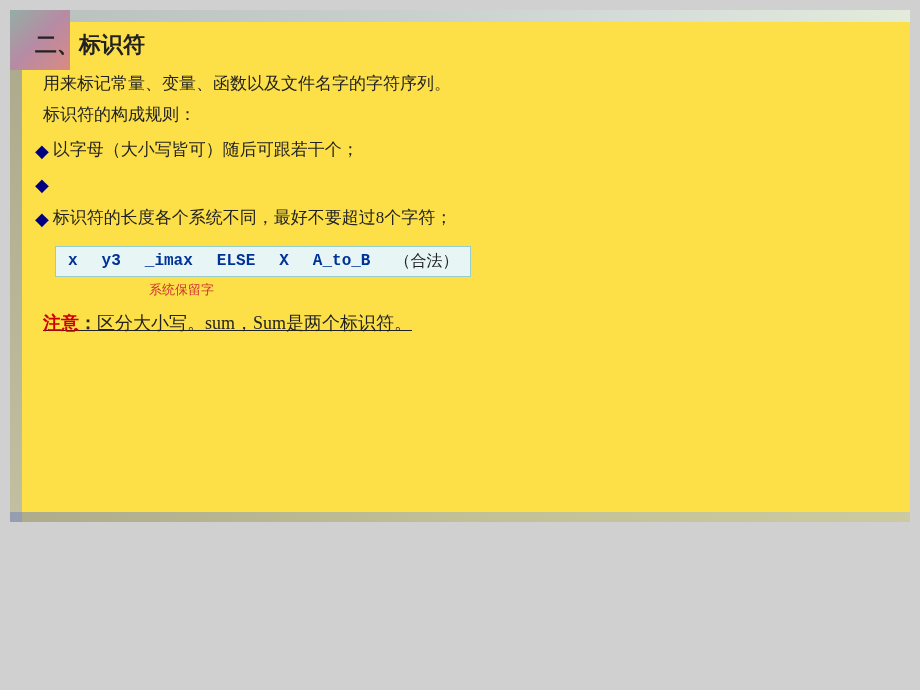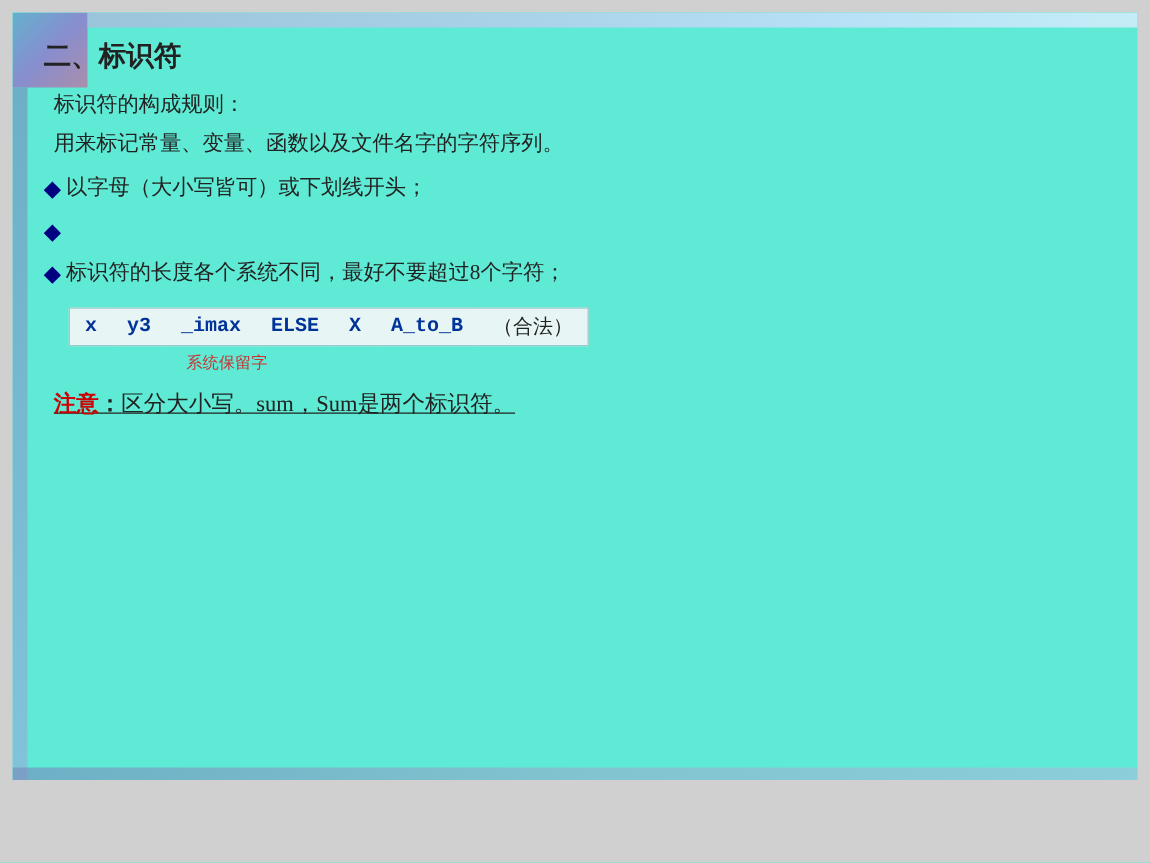--- a/index.html
+++ b/index.html
@@ -7,23 +7,23 @@
     body {
       width: 920px;
       height: 690px;
       overflow: hidden;
       background: #d0d0d0;
       font-family: "SimSun", "STSong", serif;
     }
 
     .slide {
       width: 900px;
-      height: 614px;
+      height: 512px;
       margin: 10px auto;
-      background: #5eead4;
+      background: #fde047;
       position: relative;
       overflow: hidden;
     }
 
     
     .corner-tl {
       position: absolute;
       top: 0; left: 0;
       width: 60px; height: 60px;
       background: linear-gradient(135deg, #6699cc 0%, #9966cc 50%, #cc6699 100%);
@@ -161,28 +161,28 @@
 
   <div class="corner-tl"></div>
   <div class="top-bar"></div>
   <div class="left-bar"></div>
   <div class="bottom-bar"></div>
 
   <div class="content">
 
     <div class="section-title">二、标识符</div>
 
+    <div class="description">用来标记常量、变量、函数以及文件名字的字符序列。</div>
+
     <div class="description">标识符的构成规则：</div>
-
-    <div class="description">用来标记常量、变量、函数以及文件名字的字符序列。</div>
 
     <div style="margin-top:8px;">
       <div class="bullet-item">
         <span class="bullet-diamond">◆</span>
-        <span>以字母（大小写皆可）或下划线开头；</span>
+        <span>以字母（大小写皆可）随后可跟若干个；</span>
       </div>
       <div class="bullet-item">
         <span class="bullet-diamond">◆</span>
       </div>
       <div class="bullet-item">
         <span class="bullet-diamond">◆</span>
         <span>标识符的长度各个系统不同，最好不要超过8个字符；</span>
       </div>
     </div>
 

